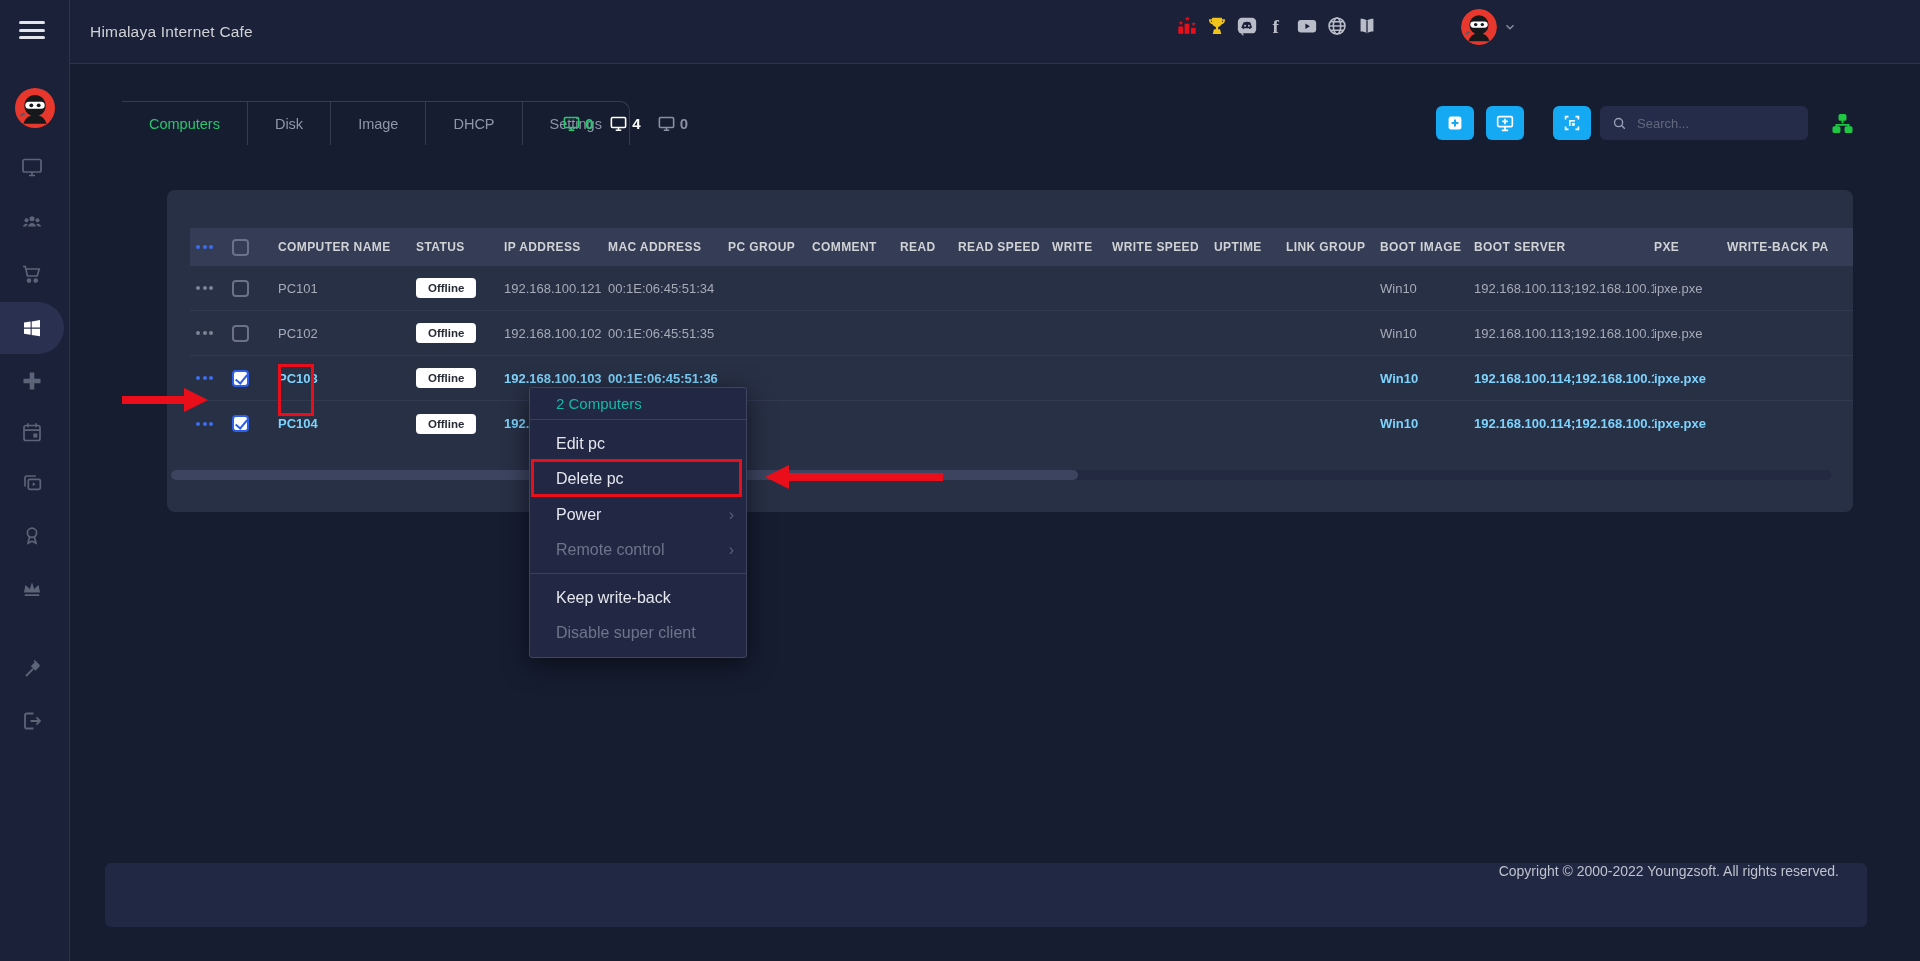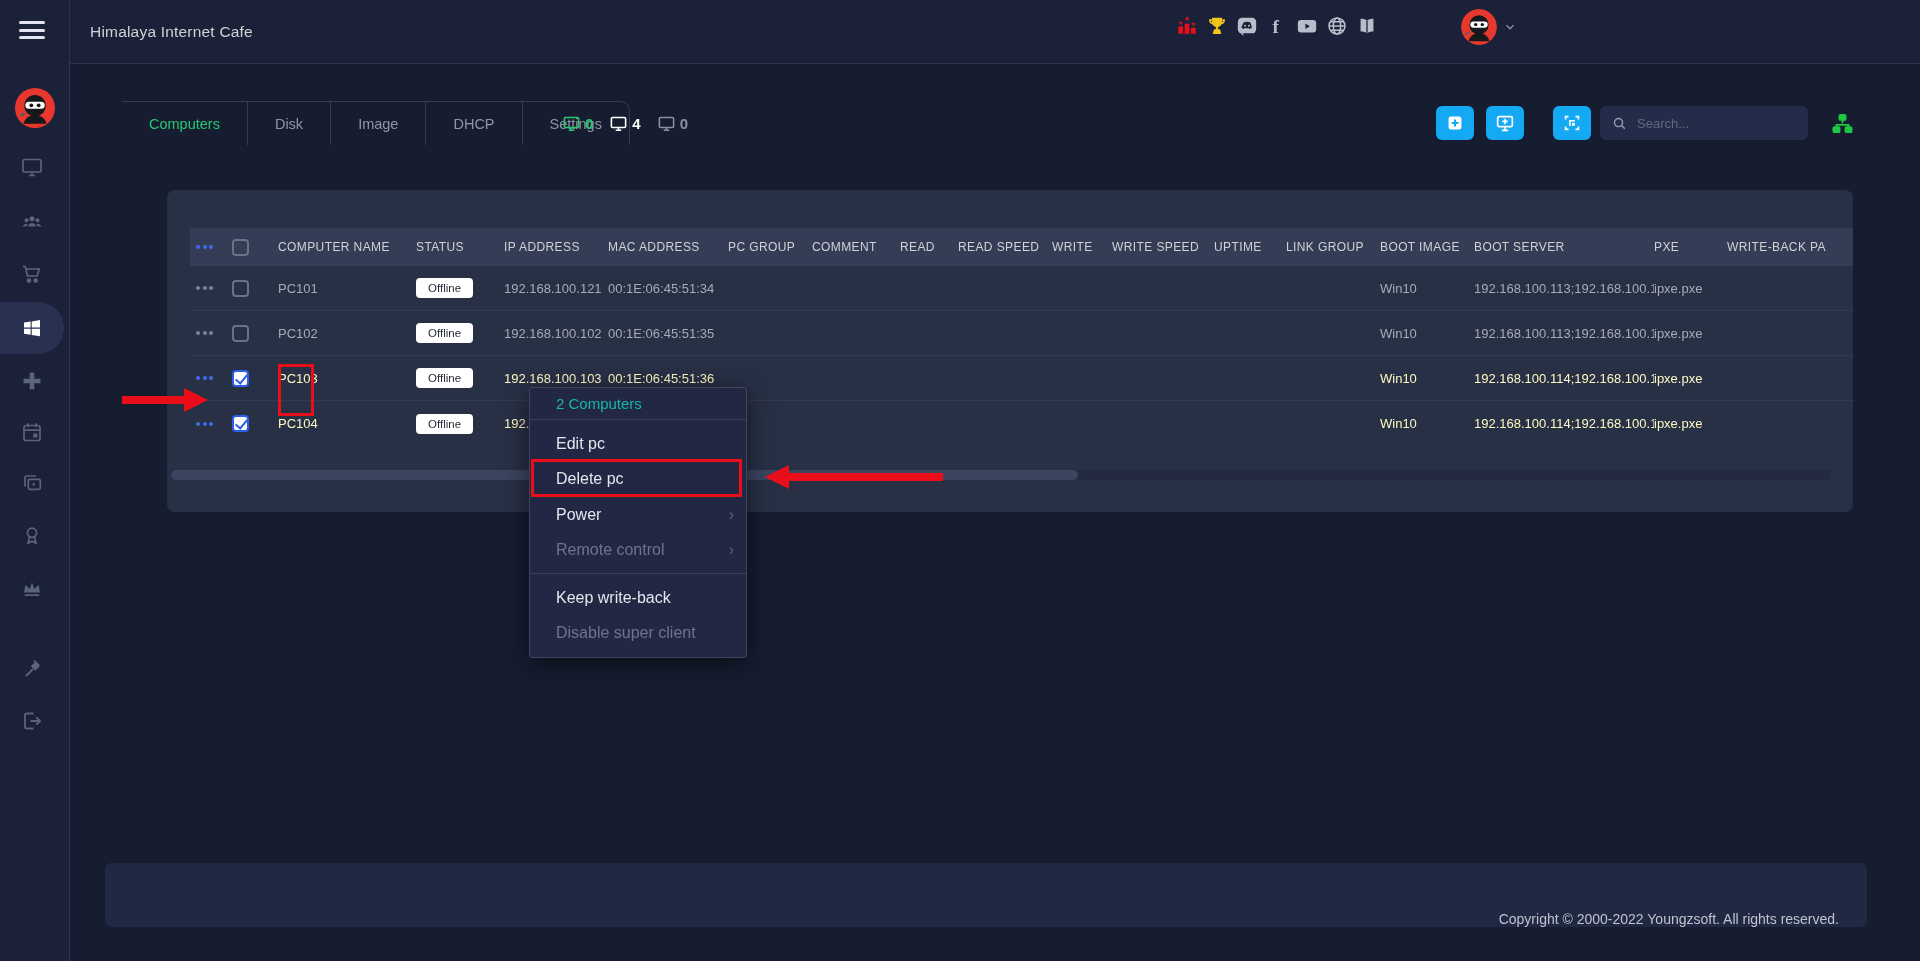--- a/index.html
+++ b/index.html
@@ -40,33 +40,33 @@
   .search{position:absolute;left:1600px;top:106px;width:208px;height:34px;background:#252c49;border-radius:6px;display:flex;align-items:center;padding:0 12px;z-index:2}
   .search svg{width:15px;height:15px;color:#98a0b5;flex:none;margin-right:10px}
   .search input{background:transparent;border:none;outline:none;color:#cfd3dc;font-size:13px;width:100%;font-family:"Liberation Sans",sans-serif}
   .search input::placeholder{color:#62687c}
   .sitemap{position:absolute;left:1831px;top:112px;width:23px;height:23px;color:#1fc742;cursor:pointer;z-index:2}
 
   
   .card{position:absolute;left:167px;top:190px;width:1686px;height:322px;background:#283046;border-radius:8px;overflow:hidden;z-index:1}
   .tablewrap{position:absolute;left:23px;top:38px;right:0;overflow:hidden}
   .trow{display:grid;grid-template-columns:42px 46px 138px 88px 104px 120px 84px 88px 58px 94px 60px 102px 72px 94px 94px 180px 73px 160px;align-items:center;height:45px;font-size:13px;width:1697px}
-  .thead{height:38px;background:#343d55;font-size:12px;font-weight:400;color:#d0d2d6;letter-spacing:.4px;white-space:nowrap}
+  .thead{height:38px;background:#343d55;font-size:12px;font-weight:700;color:#d0d2d6;letter-spacing:.4px;white-space:nowrap}
   .brow{border-bottom:1px solid #323a52;color:#a6abb7}
   .brow:last-child{border-bottom:none}
-  .brow.selected .tc{color:#fef9c3;font-weight:400}
+  .brow.selected .tc{color:#7dd3fc;font-weight:700}
   .brow.selected .dots{color:#3a6df0}
   .tc{white-space:nowrap;overflow:hidden}
   .dots{color:#7d8496;padding-left:6px;cursor:pointer;line-height:0}
   .thead .dots{color:#3a6df0}
   .dots i{display:inline-block;width:4px;height:4px;border-radius:50%;background:currentColor;margin-right:2.5px}
   .cb{width:17px;height:17px;border:2px solid #6b7288;border-radius:4px;position:relative;cursor:pointer;background:transparent}
   .cb.checked{background:#ffffff;border-color:#2e5fe8}
   .cb.checked::after{content:"";position:absolute;left:4px;top:0px;width:5px;height:10px;border-right:2.5px solid #2e5fe8;border-bottom:2.5px solid #2e5fe8;transform:rotate(40deg)}
-  .badge{display:inline-block;background:#ffffff;color:#262b36;font-size:11.5px;font-weight:400;padding:4px 12px;border-radius:4px}
+  .badge{display:inline-block;background:#ffffff;color:#262b36;font-size:11.5px;font-weight:700;padding:4px 12px;border-radius:4px}
   .htrack{position:absolute;left:4px;top:280px;width:1660px;height:10px;border-radius:5px;background:#222940}
   .hthumb{position:absolute;left:4px;top:280px;width:907px;height:10px;border-radius:5px;background:#3c4460;cursor:pointer}
 
   
   .menu{position:absolute;left:529px;top:387px;width:218px;background:#222843;border:1px solid #3e455c;border-radius:3px;box-shadow:0 6px 26px rgba(0,0,0,.55);z-index:50;padding-bottom:6px}
   .menu-header{padding:7px 0 0 26px;font-size:15px;font-weight:400;color:#14b8a6;height:26px}
   .menu-divider{height:1px;background:#3a4157;margin-top:5px}
   .menu-list{padding-top:6px}
   .menu-item{height:35.5px;display:flex;align-items:center;padding-left:26px;font-size:16px;color:#e4e7ee;position:relative;cursor:pointer}
   .menu-item.disabled{color:#6e7489;cursor:default}
@@ -77,21 +77,21 @@
   #red-cb{left:278px;top:364px;width:36px;height:52px}
   #red-edit{left:531px;top:459px;width:211px;height:38px}
   .arrow-shaft{position:absolute;height:8px;background:#ea0e1a;z-index:60}
   .arrow-head{position:absolute;width:0;height:0;z-index:60}
   #arr1-shaft{left:122px;top:396px;width:62px}
   #arr1-head{left:184px;top:388px;border-top:12px solid transparent;border-bottom:12px solid transparent;border-left:24px solid #ea0e1a}
   #arr2-shaft{left:789px;top:473px;width:154px}
   #arr2-head{left:765px;top:465px;border-top:12px solid transparent;border-bottom:12px solid transparent;border-right:24px solid #ea0e1a}
 
   
-  .footer{position:absolute;left:105px;top:863px;width:1762px;height:64px;background:#212843;border-radius:6px;display:flex;align-items:flex-end;justify-content:flex-end;padding-right:28px;font-size:14px;color:#bfc3cd}
+  .footer{position:absolute;left:105px;top:863px;width:1762px;height:64px;background:#212843;border-radius:6px;display:flex;align-items:flex-start;justify-content:flex-end;padding-right:28px;font-size:14px;color:#bfc3cd}
 </style>
 </head>
 <body>
 
 <div class="navbar">
   <div class="nav-title">Himalaya Internet Cafe</div>
   <div class="nav-icons">
     <span class="nav-ic" style="color:#ea0e1a">
       <svg viewBox="0 0 24 24" fill="#ea0e1a">
           <rect x="2.5" y="12.5" width="5.2" height="8"></rect>

